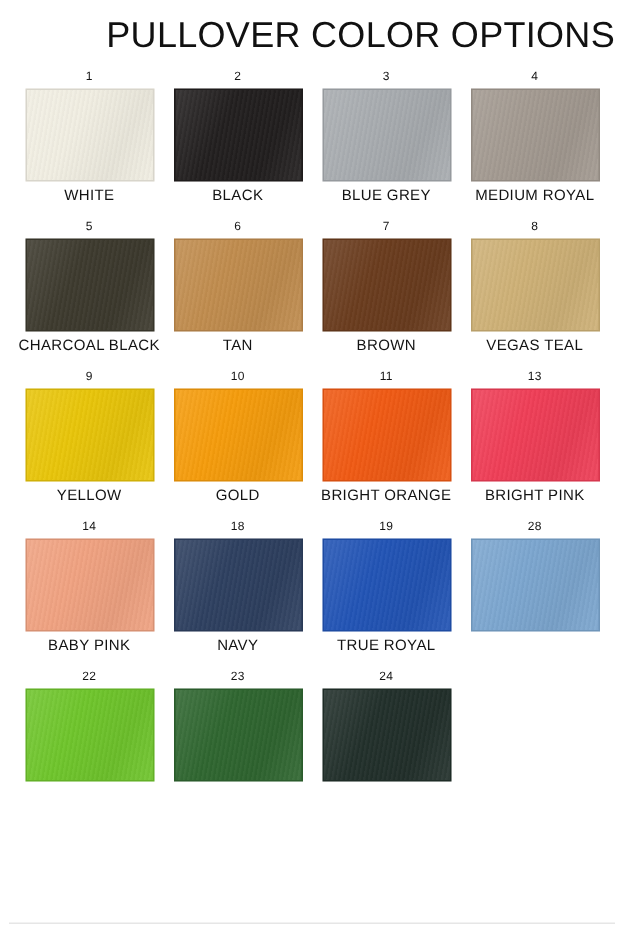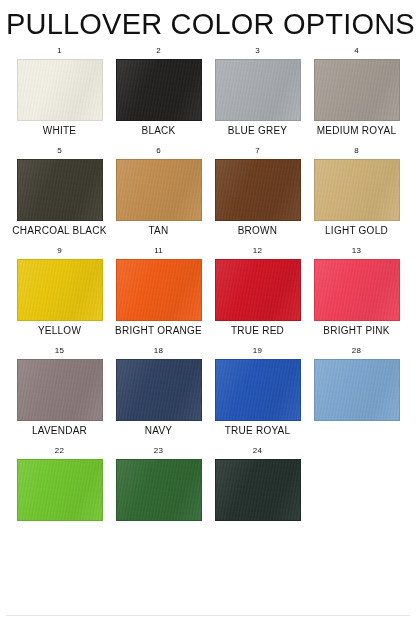--- a/index.html
+++ b/index.html
@@ -19,21 +19,21 @@
     width: 416px;
     height: 622px;
     box-sizing: border-box;
     background: #ffffff;
     position: relative;
     display: flex;
     flex-direction: column;
   }
   #page-title {
     text-align: right;
-    font-size: 29px;
+    font-size: 24px;
     line-height: 26px;
     font-weight: 400;
     letter-spacing: 0.2px;
     color: #111111;
     margin: 11px 0 0 0;
     padding: 0 6px;
     white-space: nowrap;
   }
   #swatch-grid {
     margin-top: 9px;
@@ -134,46 +134,46 @@
         <div class="swatch-label">TAN</div>
       </div>
       <div class="swatch-cell">
         <div class="swatch-number">7</div>
         <div class="swatch-chip" style="background-color: rgb(106, 60, 30);"></div>
         <div class="swatch-label">BROWN</div>
       </div>
       <div class="swatch-cell">
         <div class="swatch-number">8</div>
         <div class="swatch-chip" style="background-color: rgb(206, 177, 119);"></div>
-        <div class="swatch-label">LIGHT GOLD</div>
+        <div class="swatch-label">VEGAS TEAL</div>
       </div>
       <div class="swatch-cell">
         <div class="swatch-number">9</div>
         <div class="swatch-chip" style="background-color: rgb(232, 197, 10);"></div>
         <div class="swatch-label">YELLOW</div>
       </div>
       <div class="swatch-cell">
+        <div class="swatch-number">10</div>
+        <div class="swatch-chip" style="background-color: rgb(245, 156, 12);"></div>
+        <div class="swatch-label">GOLD</div>
+      </div>
+      <div class="swatch-cell">
         <div class="swatch-number">11</div>
         <div class="swatch-chip" style="background-color: rgb(240, 90, 20);"></div>
         <div class="swatch-label">BRIGHT ORANGE</div>
       </div>
       <div class="swatch-cell">
-        <div class="swatch-number">12</div>
-        <div class="swatch-chip" style="background-color: rgb(207, 19, 35);"></div>
-        <div class="swatch-label">TRUE RED</div>
-      </div>
-      <div class="swatch-cell">
         <div class="swatch-number">13</div>
         <div class="swatch-chip" style="background-color: rgb(239, 62, 87);"></div>
         <div class="swatch-label">BRIGHT PINK</div>
       </div>
       <div class="swatch-cell">
-        <div class="swatch-number">15</div>
-        <div class="swatch-chip" style="background-color: rgb(139, 122, 124);"></div>
-        <div class="swatch-label">LAVENDAR</div>
+        <div class="swatch-number">14</div>
+        <div class="swatch-chip" style="background-color: rgb(240, 162, 129);"></div>
+        <div class="swatch-label">BABY PINK</div>
       </div>
       <div class="swatch-cell">
         <div class="swatch-number">18</div>
         <div class="swatch-chip" style="background-color: rgb(46, 64, 96);"></div>
         <div class="swatch-label">NAVY</div>
       </div>
       <div class="swatch-cell">
         <div class="swatch-number">19</div>
         <div class="swatch-chip" style="background-color: rgb(34, 84, 181);"></div>
         <div class="swatch-label">TRUE ROYAL</div>

